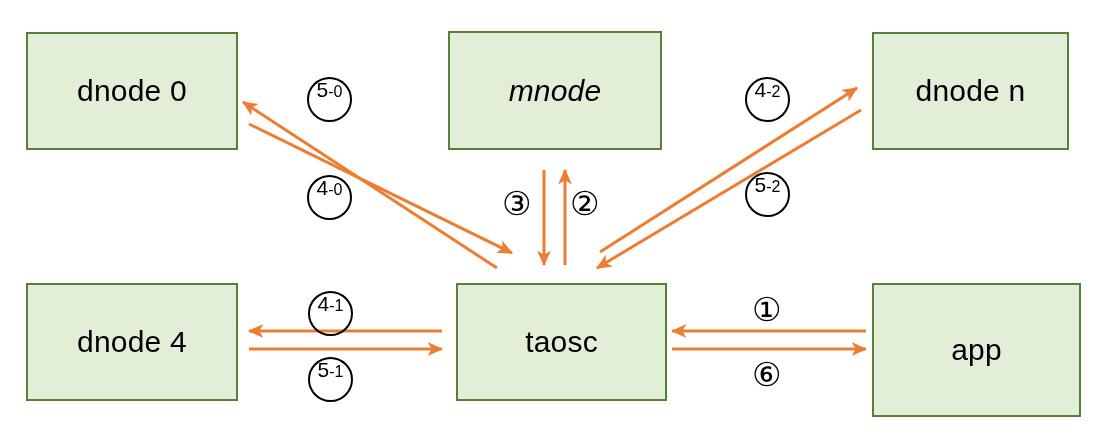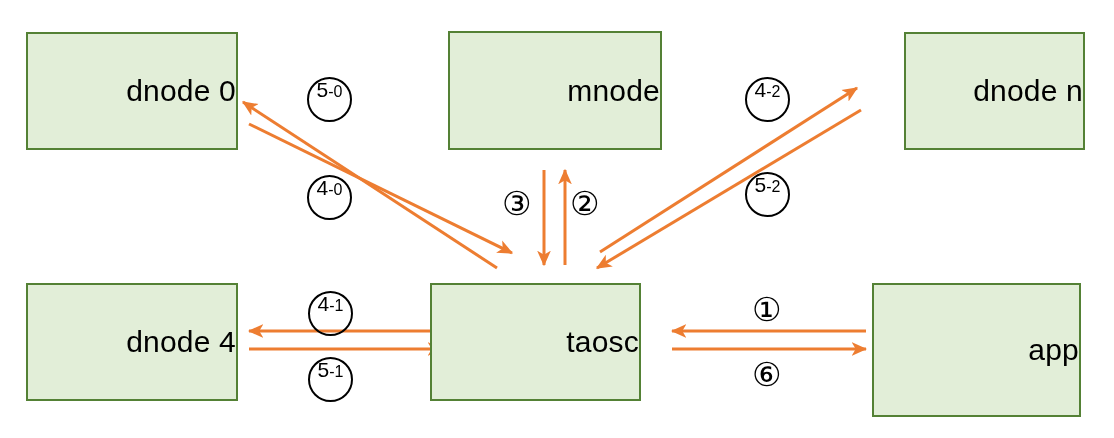--- a/index.html
+++ b/index.html
@@ -17,21 +17,21 @@
     background: #ffffff;
     overflow: hidden;
   }
   .node-box {
     position: absolute;
     box-sizing: border-box;
     background: #e2eed8;
     border: 2px solid #548135;
     display: flex;
     align-items: center;
-    justify-content: flex-end;
+    justify-content: center;
   }
   .node-label {
     font-family: "Liberation Sans", sans-serif;
     font-size: 30px;
     color: #000000;
     letter-spacing: 0.2px;
     line-height: 1;
     white-space: nowrap;
   }
   #arrow-layer {
@@ -101,33 +101,33 @@
 
     <line x1="866" y1="331" x2="672" y2="331" stroke="#ed7d31" stroke-width="3" marker-end="url(#ah)"></line>
 
     <line x1="672" y1="349" x2="866" y2="349" stroke="#ed7d31" stroke-width="3" marker-end="url(#ah)"></line>
   </svg>
 
   <div class="node-box" style="left:26px; top:32px; width:212px; height:118px;">
     <span class="node-label">dnode 0</span>
   </div>
 
-  <div class="node-box" style="left:448px; top:31px; width:214px; height:119px;">
+  <div class="node-box" style="left:448px; top:31px; width:214px; height:119px;font-style:italic;">
     <span class="node-label">mnode</span>
   </div>
 
-  <div class="node-box" style="left:872px; top:32px; width:181px; height:118px;margin-left:32px;">
+  <div class="node-box" style="left:872px; top:32px; width:197px; height:118px;">
     <span class="node-label">dnode n</span>
   </div>
 
   <div class="node-box" style="left:26px; top:283px; width:212px; height:118px;">
     <span class="node-label">dnode 4</span>
   </div>
 
-  <div class="node-box" style="left:430px; top:283px; width:211px; height:118px;">
+  <div class="node-box" style="left:456px; top:283px; width:211px; height:118px;">
     <span class="node-label">taosc</span>
   </div>
 
   <div class="node-box" style="left:872px; top:283px; width:209px; height:134px;">
     <span class="node-label">app</span>
   </div>
 
   <div class="badge" style="left:307px; top:77px; width:45px; height:45px;">
     <span class="main">5</span>
       <span class="sub">-0</span>

